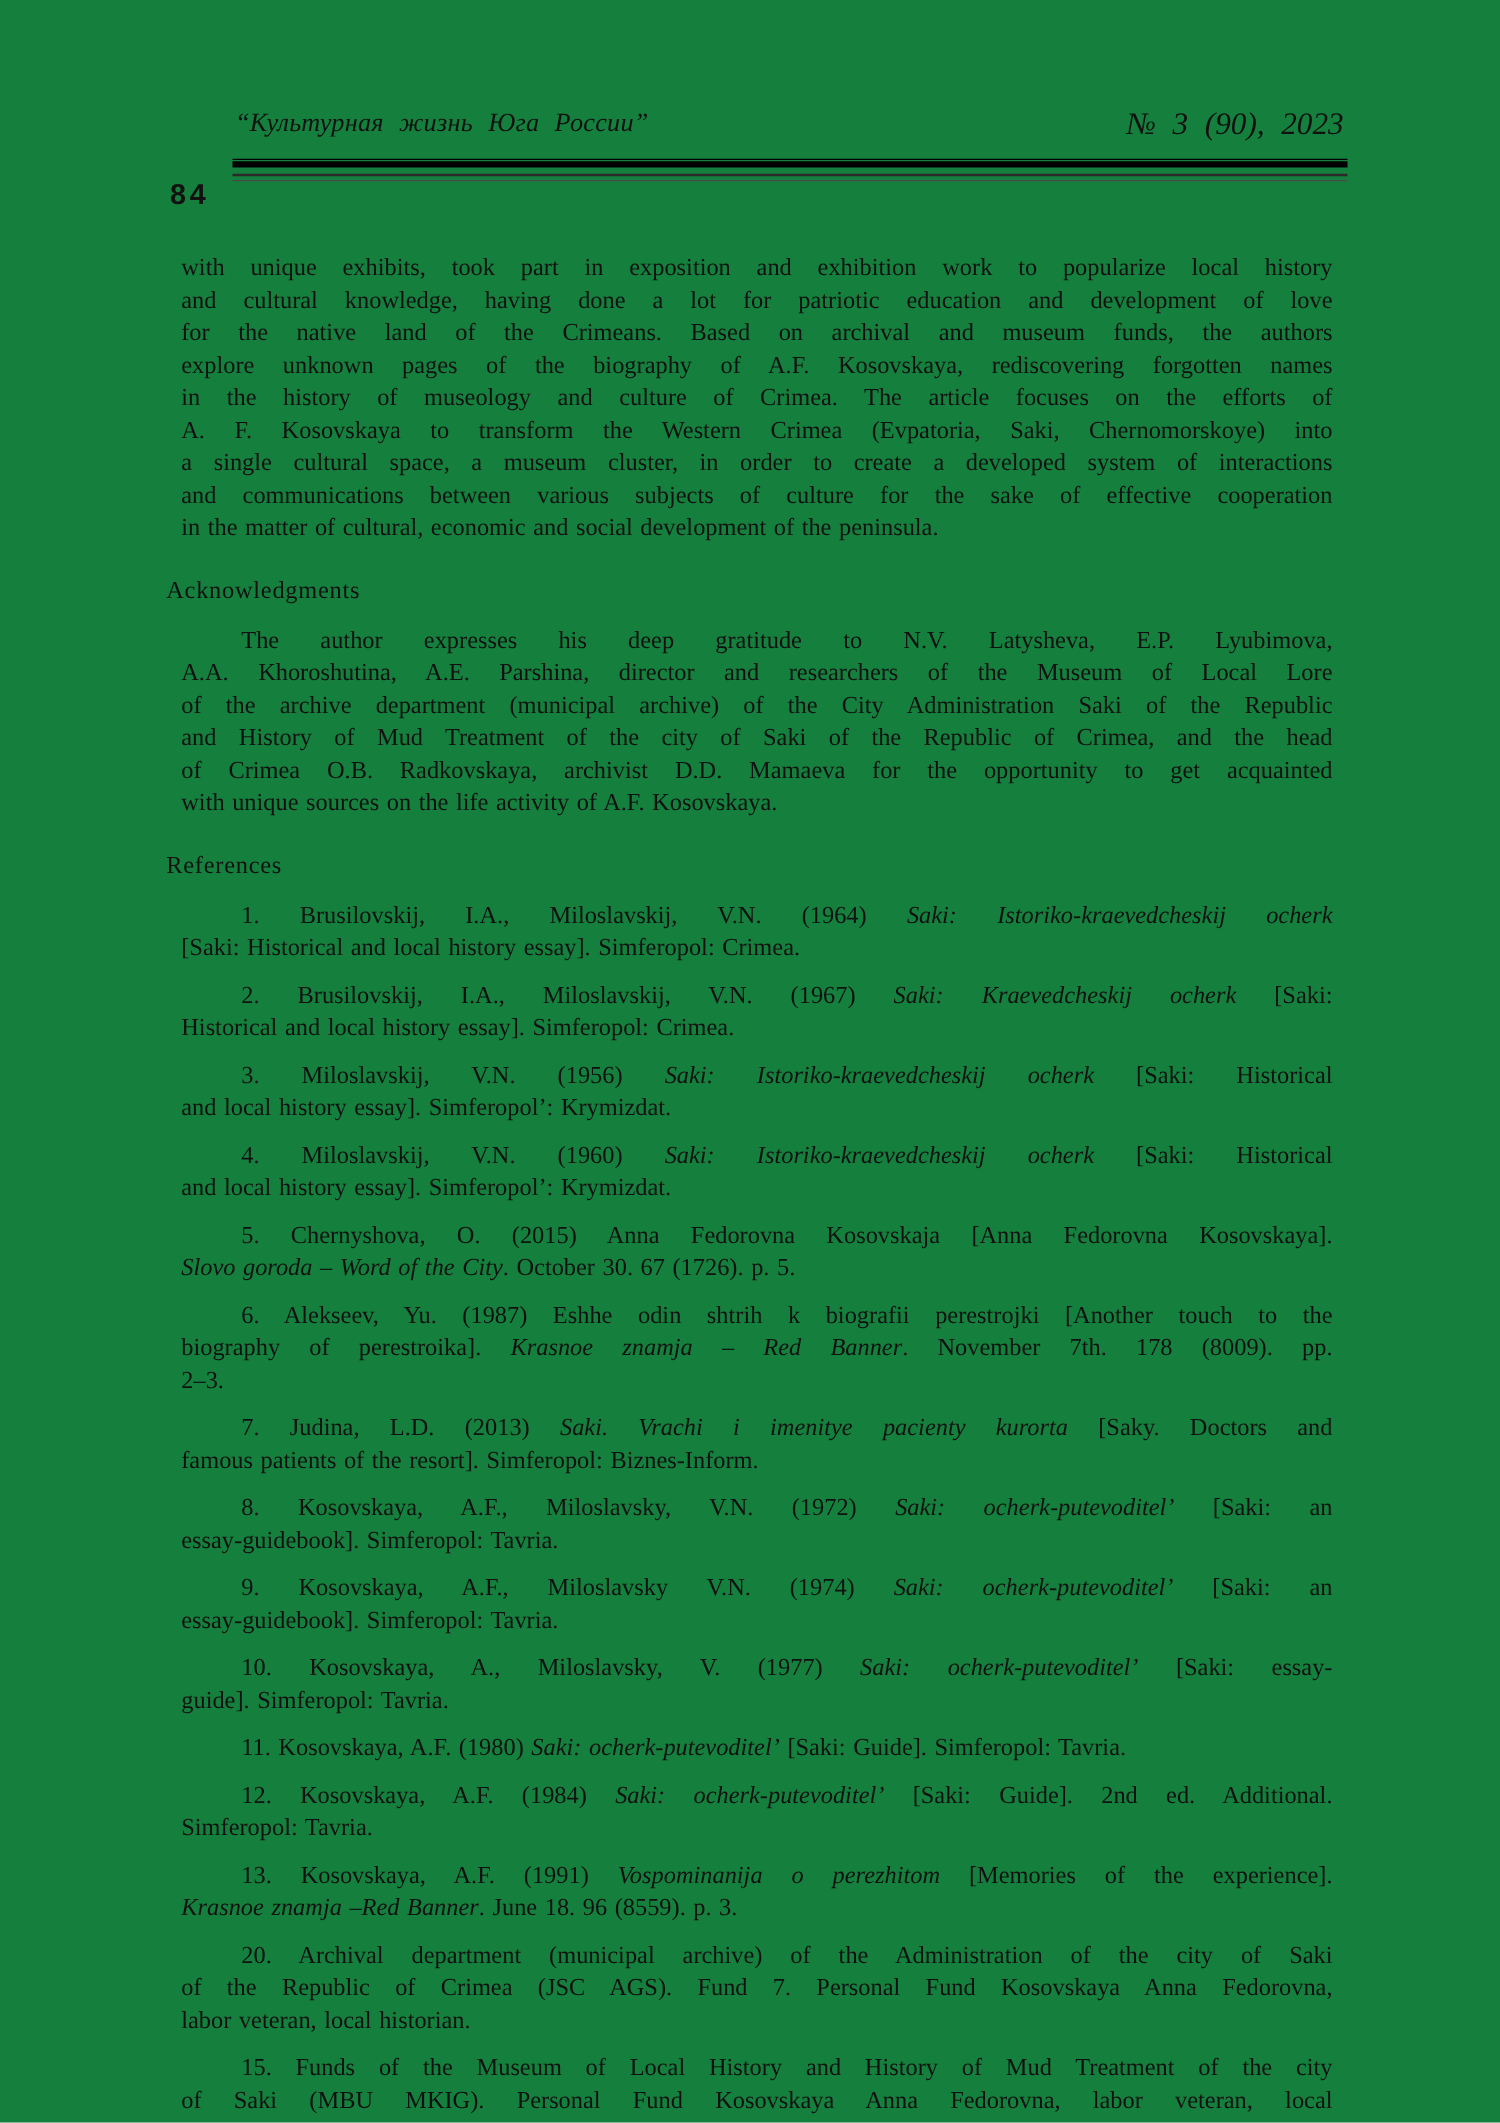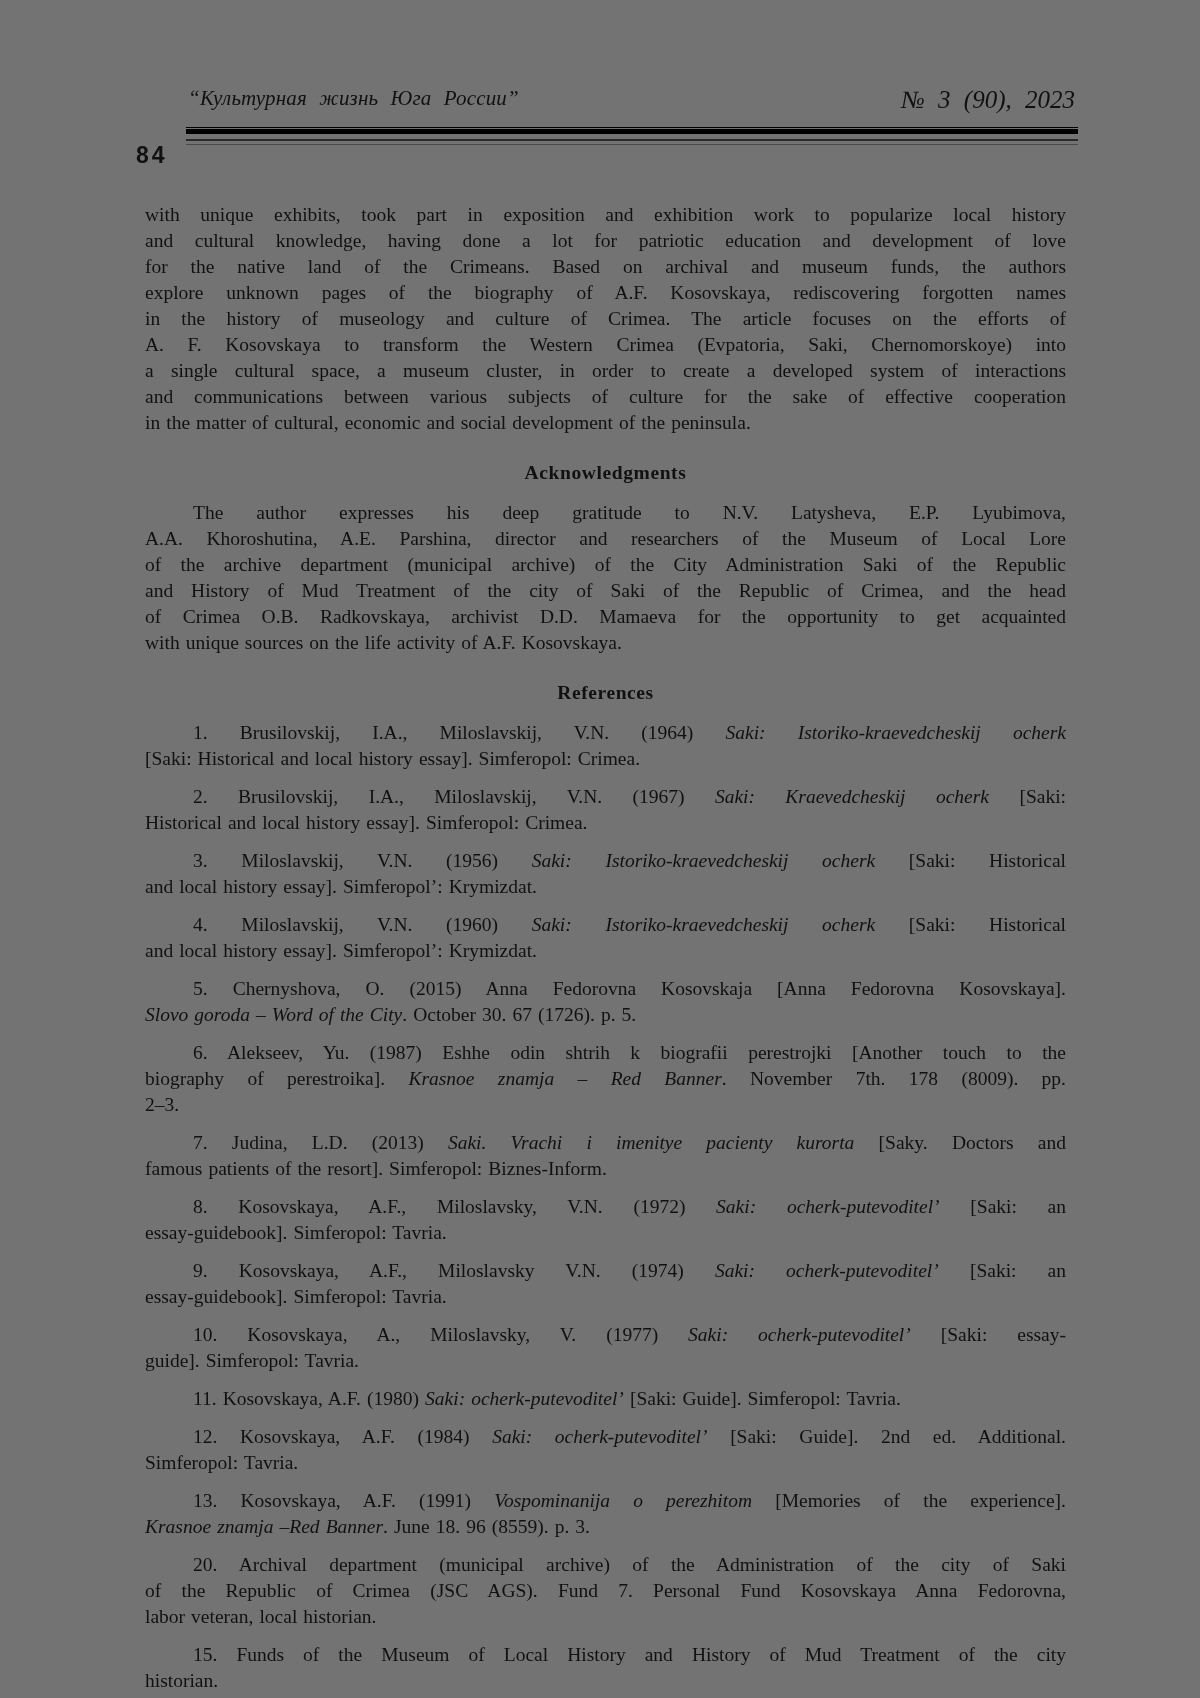--- a/index.html
+++ b/index.html
@@ -1,20 +1,20 @@
 <!DOCTYPE html>
 <html><head>
 <meta charset="utf-8">
 <style>
   html,body{margin:0;padding:0;background:#e8e8e8;}
   .page{
     position:relative;
     width:1200px;height:1698px;
     margin:0 auto;
-    background:#737373;
+    background:#15803d;
     font-family:"Liberation Serif","DejaVu Serif",serif;
     color:#111;
     overflow:hidden;
   }
   
   .journal-title{
     position:absolute;left:188px;top:86px;
     font-style:italic;font-size:21px;
     word-spacing:0.32em;letter-spacing:0.2px;
     white-space:nowrap;
@@ -43,22 +43,21 @@
   }
   .para{margin:12px;}
   .line{
     text-align:justify;
     text-align-last:justify;
     text-justify:inter-word;
   }
   .line.last{text-align-last:left;}
   .line.indent{text-indent:48px;}
   .heading{
-    font-weight:bold;
-    text-align:center;
+    font-weight:normal;
     letter-spacing:0.6px;
     margin:24px 0 14px 0;
   }
   i{font-style:italic;}
 </style>
 </head>
 <body>
 
 <div class="page">
 
@@ -149,17 +148,18 @@
         <div class="line indent"><span>13. Kosovskaya, A.F. (1991) </span><i>Vospominanija o perezhitom</i><span> [Memories of the experience].</span></div>
         <div class="line last"><i>Krasnoe znamja –Red Banner</i><span>. June 18. 96 (8559). p. 3.</span></div>
       </div>
       <div class="para">
         <div class="line indent"><span>20. Archival department (municipal archive) of the Administration of the city of Saki</span></div>
         <div class="line"><span>of the Republic of Crimea (JSC AGS). Fund 7. Personal Fund Kosovskaya Anna Fedorovna,</span></div>
         <div class="line last"><span>labor veteran, local historian.</span></div>
       </div>
       <div class="para">
         <div class="line indent"><span>15. Funds of the Museum of Local History and History of Mud Treatment of the city</span></div>
+        <div class="line"><span>of Saki (MBU MKIG). Personal Fund Kosovskaya Anna Fedorovna, labor veteran, local</span></div>
         <div class="line last"><span>historian.</span></div>
       </div>
     </div>
 
 </div>
 
 </body></html>

